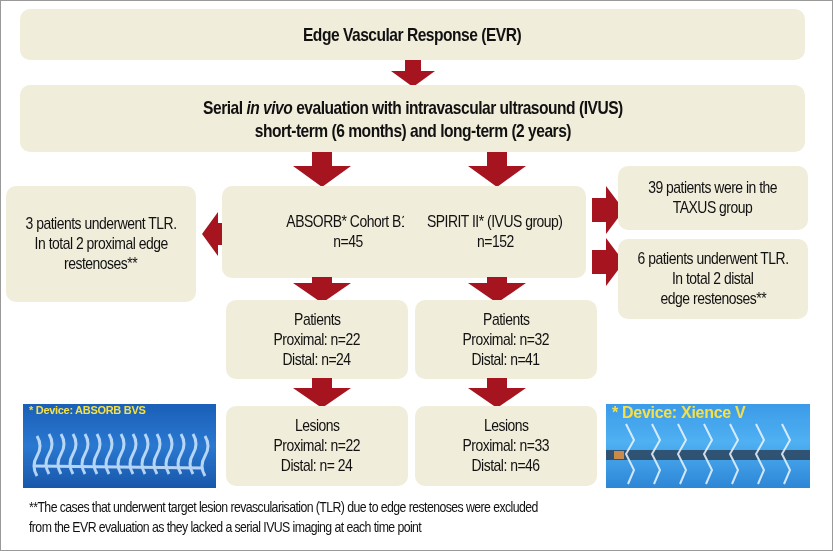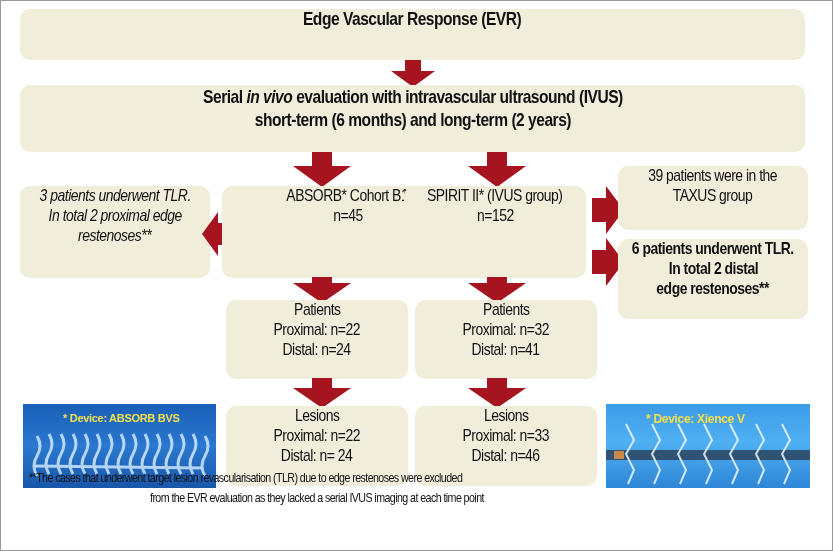--- a/index.html
+++ b/index.html
@@ -1,27 +1,27 @@
 <!DOCTYPE html>
 <html><head>
 <meta charset="utf-8">
 <style>
   html, body { margin:0; padding:0; }
   body { width:833px; height:551px; background:#fff; position:relative; overflow:hidden;
          font-family:"Liberation Sans", sans-serif; color:#111; }
   .frame { position:absolute; left:0; top:0; width:831px; height:549px; border:1px solid #999; border-right:2px solid #999; box-sizing:content-box; }
   .box { position:absolute; background:#f1eddb; border-radius:10px; display:flex; flex-direction:column;
-         align-items:center; justify-content:flex-start; text-align:center; font-size:17px; line-height:20px;
+         align-items:center; justify-content:center; text-align:center; font-size:17px; line-height:20px;
          letter-spacing:-0.6px; font-stretch:condensed; transform-origin:center; }
   .box span { display:block; }
   .title { font-weight:bold; font-size:19px; }
   .arrow { position:absolute; }
   .img { position:absolute; overflow:hidden; }
-  .img .lbl { position:absolute; left:6px; top:8px; font-size:11px; color:#f5e04a; font-weight:bold; letter-spacing:-0.3px;margin-left:34px; }
-  .foot { position:absolute; left:29px; top:468px; font-size:13px; line-height:20px; letter-spacing:-0.7px;text-align:right; }
+  .img .lbl { position:absolute; left:6px; top:0; font-size:11px; color:#f5e04a; font-weight:bold; letter-spacing:-0.3px; }
+  .foot { position:absolute; left:29px; top:497px; font-size:15px; line-height:20px; letter-spacing:-0.7px; }
   .narrow { display:inline-block; transform:scaleX(0.82); transform-origin:center; white-space:nowrap; }
   .foot .narrow { transform-origin:left; }
 </style>
 </head>
 <body>
 
 <div class="frame"></div>
 
 <div class="box" style="left:20px;top:9px;width:785px;height:51px;">
   <span class="narrow title">Edge Vascular Response (EVR)</span>
@@ -38,21 +38,21 @@
   <span class="narrow" style="font-size:19px;font-weight:bold;line-height:23px">short-term (6 months) and long-term (2 years)</span>
 </div>
 
 <svg class="arrow" style="left:293px;top:152px" width="58" height="35" viewBox="0 0 58 35">
   <polygon points="19,0 39,0 39,14 58,14 29,35 0,14 19,14" fill="#a5141f"></polygon>
 </svg>
 <svg class="arrow" style="left:468px;top:152px" width="58" height="35" viewBox="0 0 58 35">
   <polygon points="19,0 39,0 39,14 58,14 29,35 0,14 19,14" fill="#a5141f"></polygon>
 </svg>
 
-<div class="box" style="left:20px;top:186px;width:190px;height:92px;font-style:italic;">
+<div class="box" style="left:6px;top:186px;width:190px;height:116px;">
   <span class="narrow">3 patients underwent TLR.</span>
   <span class="narrow">In total 2 proximal edge</span>
   <span class="narrow">restenoses**</span>
 </div>
 <svg class="arrow" style="left:202px;top:212px" width="31" height="44" viewBox="0 0 31 44">
   <polygon points="31,11 31,33 16,33 16,44 0,22 16,0 16,11" fill="#a5141f"></polygon>
 </svg>
 
 <div class="box" style="left:222px;top:186px;width:183px;height:92px;padding-left:34px;">
   <span class="narrow">ABSORB* Cohort B1</span>
@@ -69,21 +69,21 @@
 </svg>
 <svg class="arrow" style="left:592px;top:238px" width="32" height="48" viewBox="0 0 32 48">
   <polygon points="0,12 14,12 14,0 32,24 14,48 14,36 0,36" fill="#a5141f"></polygon>
 </svg>
 
 <div class="box" style="left:618px;top:166px;width:190px;height:64px;">
   <span class="narrow">39 patients were in the</span>
   <span class="narrow">TAXUS group</span>
 </div>
 
-<div class="box" style="left:618px;top:239px;width:190px;height:80px;font-weight:bold;">
+<div class="box" style="left:618px;top:239px;width:190px;height:80px;">
   <span class="narrow">6 patients underwent TLR.</span>
   <span class="narrow">In total 2 distal</span>
   <span class="narrow">edge restenoses**</span>
 </div>
 
 <svg class="arrow" style="left:293px;top:277px" width="58" height="26" viewBox="0 0 58 26">
   <polygon points="19,0 39,0 39,6 58,6 29,26 0,6 19,6" fill="#a5141f"></polygon>
 </svg>
 <svg class="arrow" style="left:468px;top:277px" width="58" height="26" viewBox="0 0 58 26">
   <polygon points="19,0 39,0 39,6 58,6 29,26 0,6 19,6" fill="#a5141f"></polygon>
@@ -149,19 +149,19 @@
     <g stroke="#eef6ff" stroke-width="2" fill="none" opacity="0.85">
       <path d="M20 20 l8 16 l-8 14 l8 16 l-6 14"></path>
         <path d="M46 20 l8 16 l-8 14 l8 16 l-6 14"></path>
       <path d="M72 20 l8 16 l-8 14 l8 16 l-6 14"></path>
         <path d="M98 20 l8 16 l-8 14 l8 16 l-6 14"></path>
       <path d="M124 20 l8 16 l-8 14 l8 16 l-6 14"></path>
         <path d="M150 20 l8 16 l-8 14 l8 16 l-6 14"></path>
       <path d="M176 20 l8 16 l-8 14 l8 16 l-6 14"></path>
     </g>
   </svg>
-  <span class="lbl" style="font-size:12px">* Device: Xience V</span>
+  <span class="lbl" style="font-size:16px">* Device: Xience V</span>
 </div>
 
 <div class="foot">
   <div class="narrow">**The cases that underwent target lesion revascularisation (TLR) due to edge restenoses were excluded</div><br>
   <div class="narrow" style="margin-top:-20px">from the EVR evaluation as they lacked a serial IVUS imaging at each time point</div>
 </div>
 
 </body></html>

